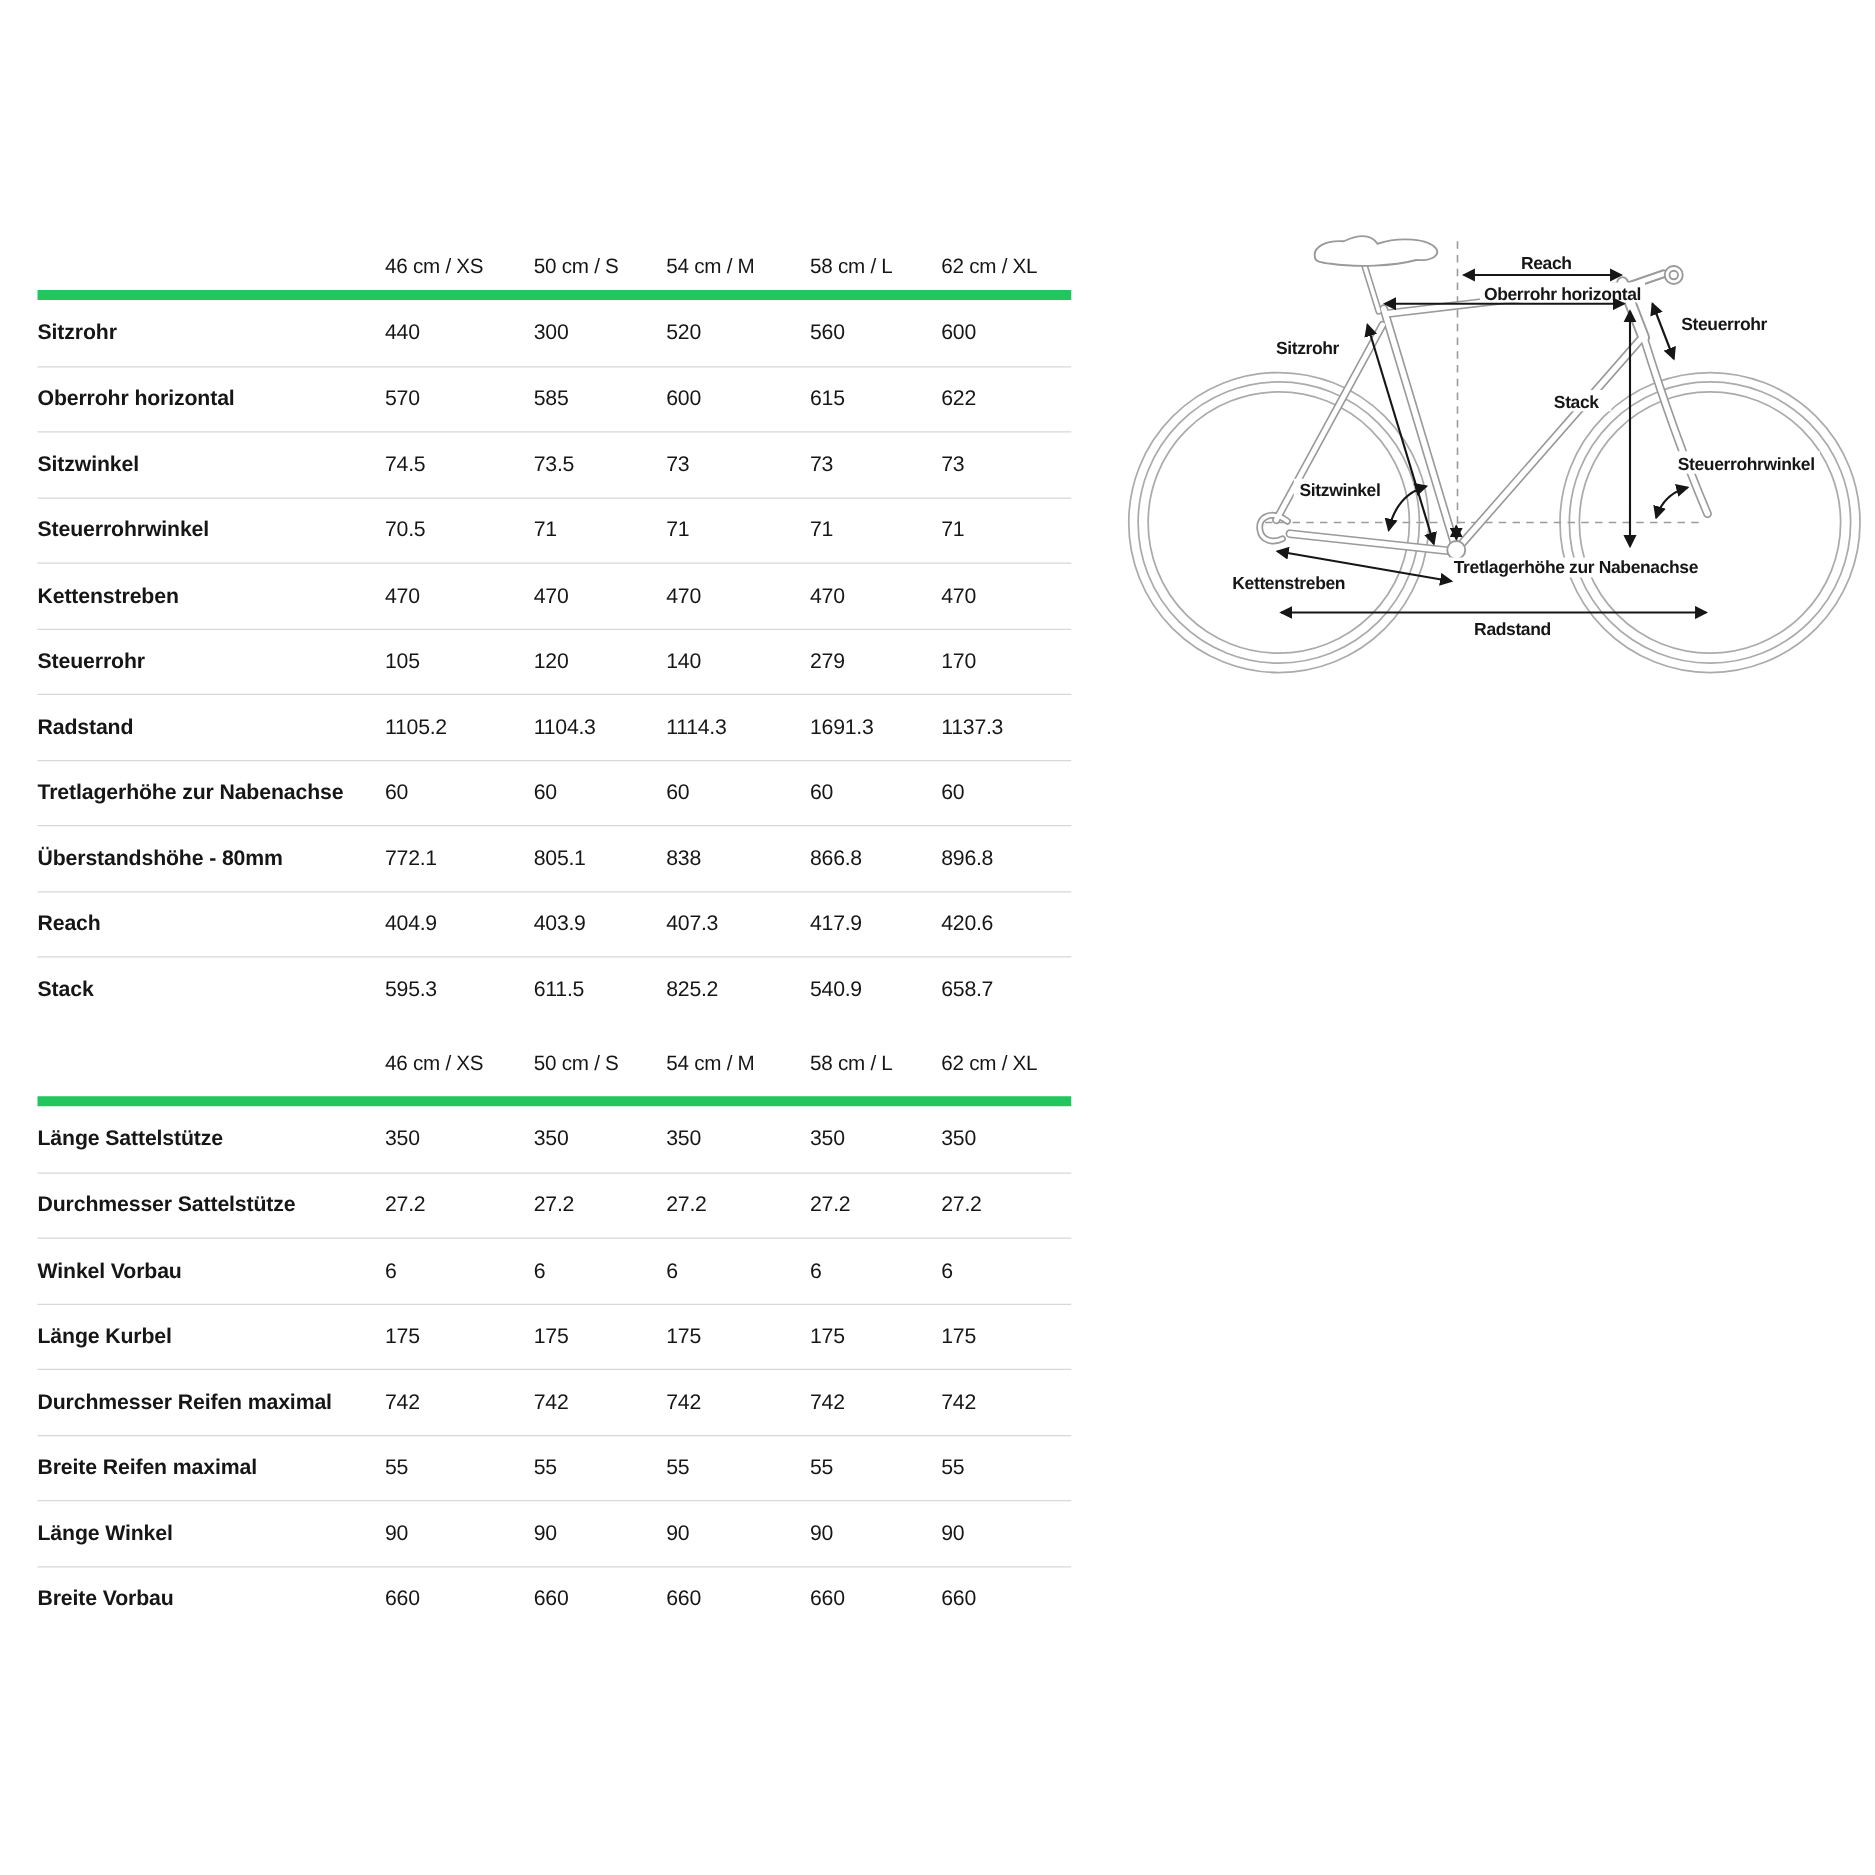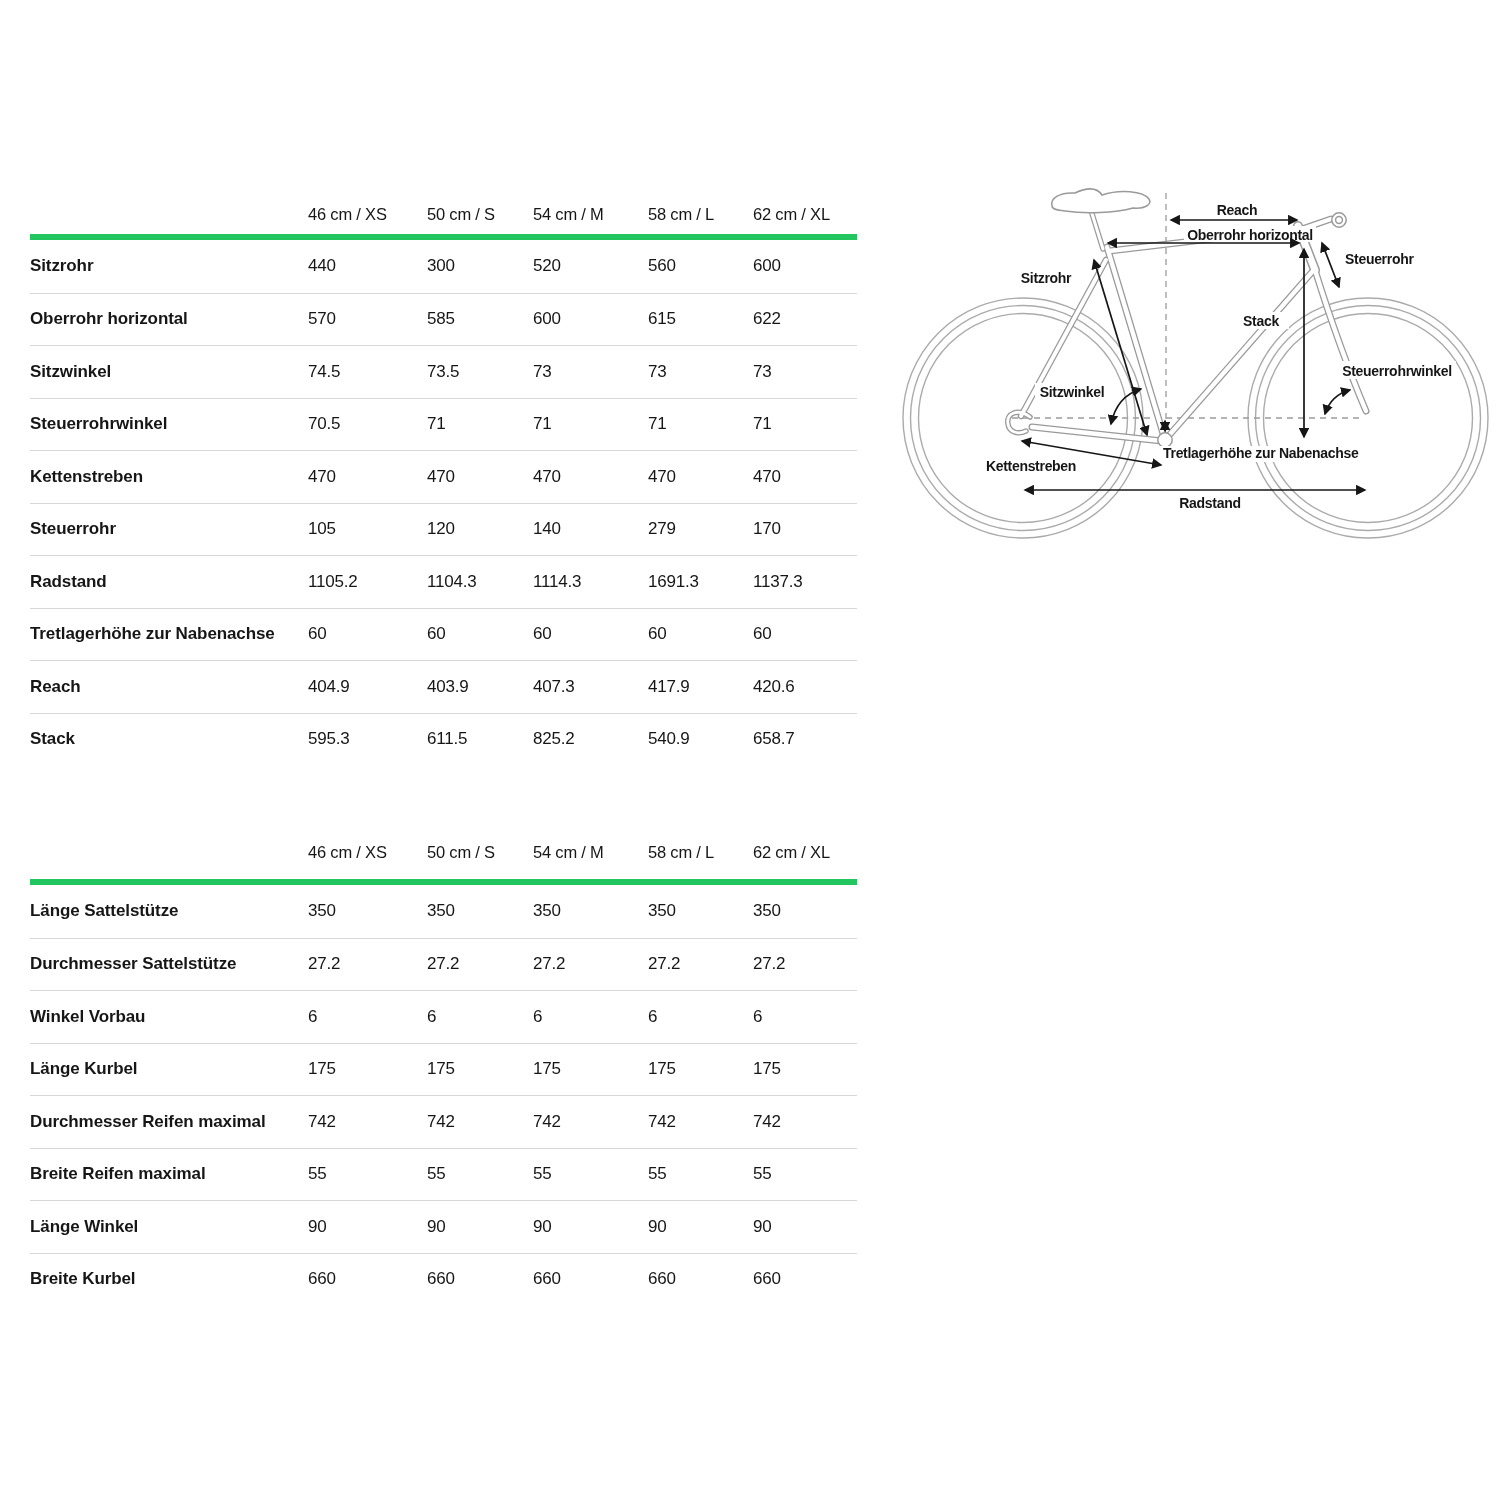--- a/index.html
+++ b/index.html
@@ -2,21 +2,21 @@
 <html><head>
 <meta charset="utf-8">
 <style>
   html,body{margin:0;padding:0;}
   body{
     width:1500px;height:1500px;position:relative;background:#ffffff;
     font-family:"Liberation Sans",sans-serif;color:#161616;overflow:hidden;
   }
   .geo-table{position:absolute;left:30px;width:827px;}
   .grid{display:grid;grid-template-columns:278px 119px 106px 115px 105px 104px;}
-  .thead{border-bottom:6px solid #22c55e;align-items:center;box-sizing:border-box;}
+  .thead{border-bottom:8px solid #22c55e;align-items:center;box-sizing:border-box;}
   #table-0{top:195px;}
   #table-0 .thead{height:45px;}
   #table-1{top:825px;}
   #table-1 .thead{height:60px;}
   .hcell{font-size:16.5px;letter-spacing:-0.2px;font-weight:400;}
   .trow{height:52.5px;align-items:center;box-sizing:border-box;font-size:17px;}
   .trow:not(:first-child){border-top:1px solid #d8d8d8;}
   .lbl{font-weight:700;letter-spacing:-0.1px;}
   .val{font-weight:400;letter-spacing:-0.2px;}
   .diagram{position:absolute;left:890px;top:175px;width:610px;height:395px;}
@@ -103,20 +103,28 @@
       </div>
       <div class="grid trow">
         <div class="lbl">Tretlagerhöhe zur Nabenachse</div>
         <div class="val">60</div>
         <div class="val">60</div>
         <div class="val">60</div>
         <div class="val">60</div>
         <div class="val">60</div>
       </div>
       <div class="grid trow">
+        <div class="lbl">Überstandshöhe - 80mm</div>
+        <div class="val">772.1</div>
+        <div class="val">805.1</div>
+        <div class="val">838</div>
+        <div class="val">866.8</div>
+        <div class="val">896.8</div>
+      </div>
+      <div class="grid trow">
         <div class="lbl">Reach</div>
         <div class="val">404.9</div>
         <div class="val">403.9</div>
         <div class="val">407.3</div>
         <div class="val">417.9</div>
         <div class="val">420.6</div>
       </div>
       <div class="grid trow">
         <div class="lbl">Stack</div>
         <div class="val">595.3</div>
@@ -188,21 +196,21 @@
       </div>
       <div class="grid trow">
         <div class="lbl">Länge Winkel</div>
         <div class="val">90</div>
         <div class="val">90</div>
         <div class="val">90</div>
         <div class="val">90</div>
         <div class="val">90</div>
       </div>
       <div class="grid trow">
-        <div class="lbl">Breite Kurbel</div>
+        <div class="lbl">Breite Vorbau</div>
         <div class="val">660</div>
         <div class="val">660</div>
         <div class="val">660</div>
         <div class="val">660</div>
         <div class="val">660</div>
       </div>
     </div>
 </div>
 
 <div class="diagram">

